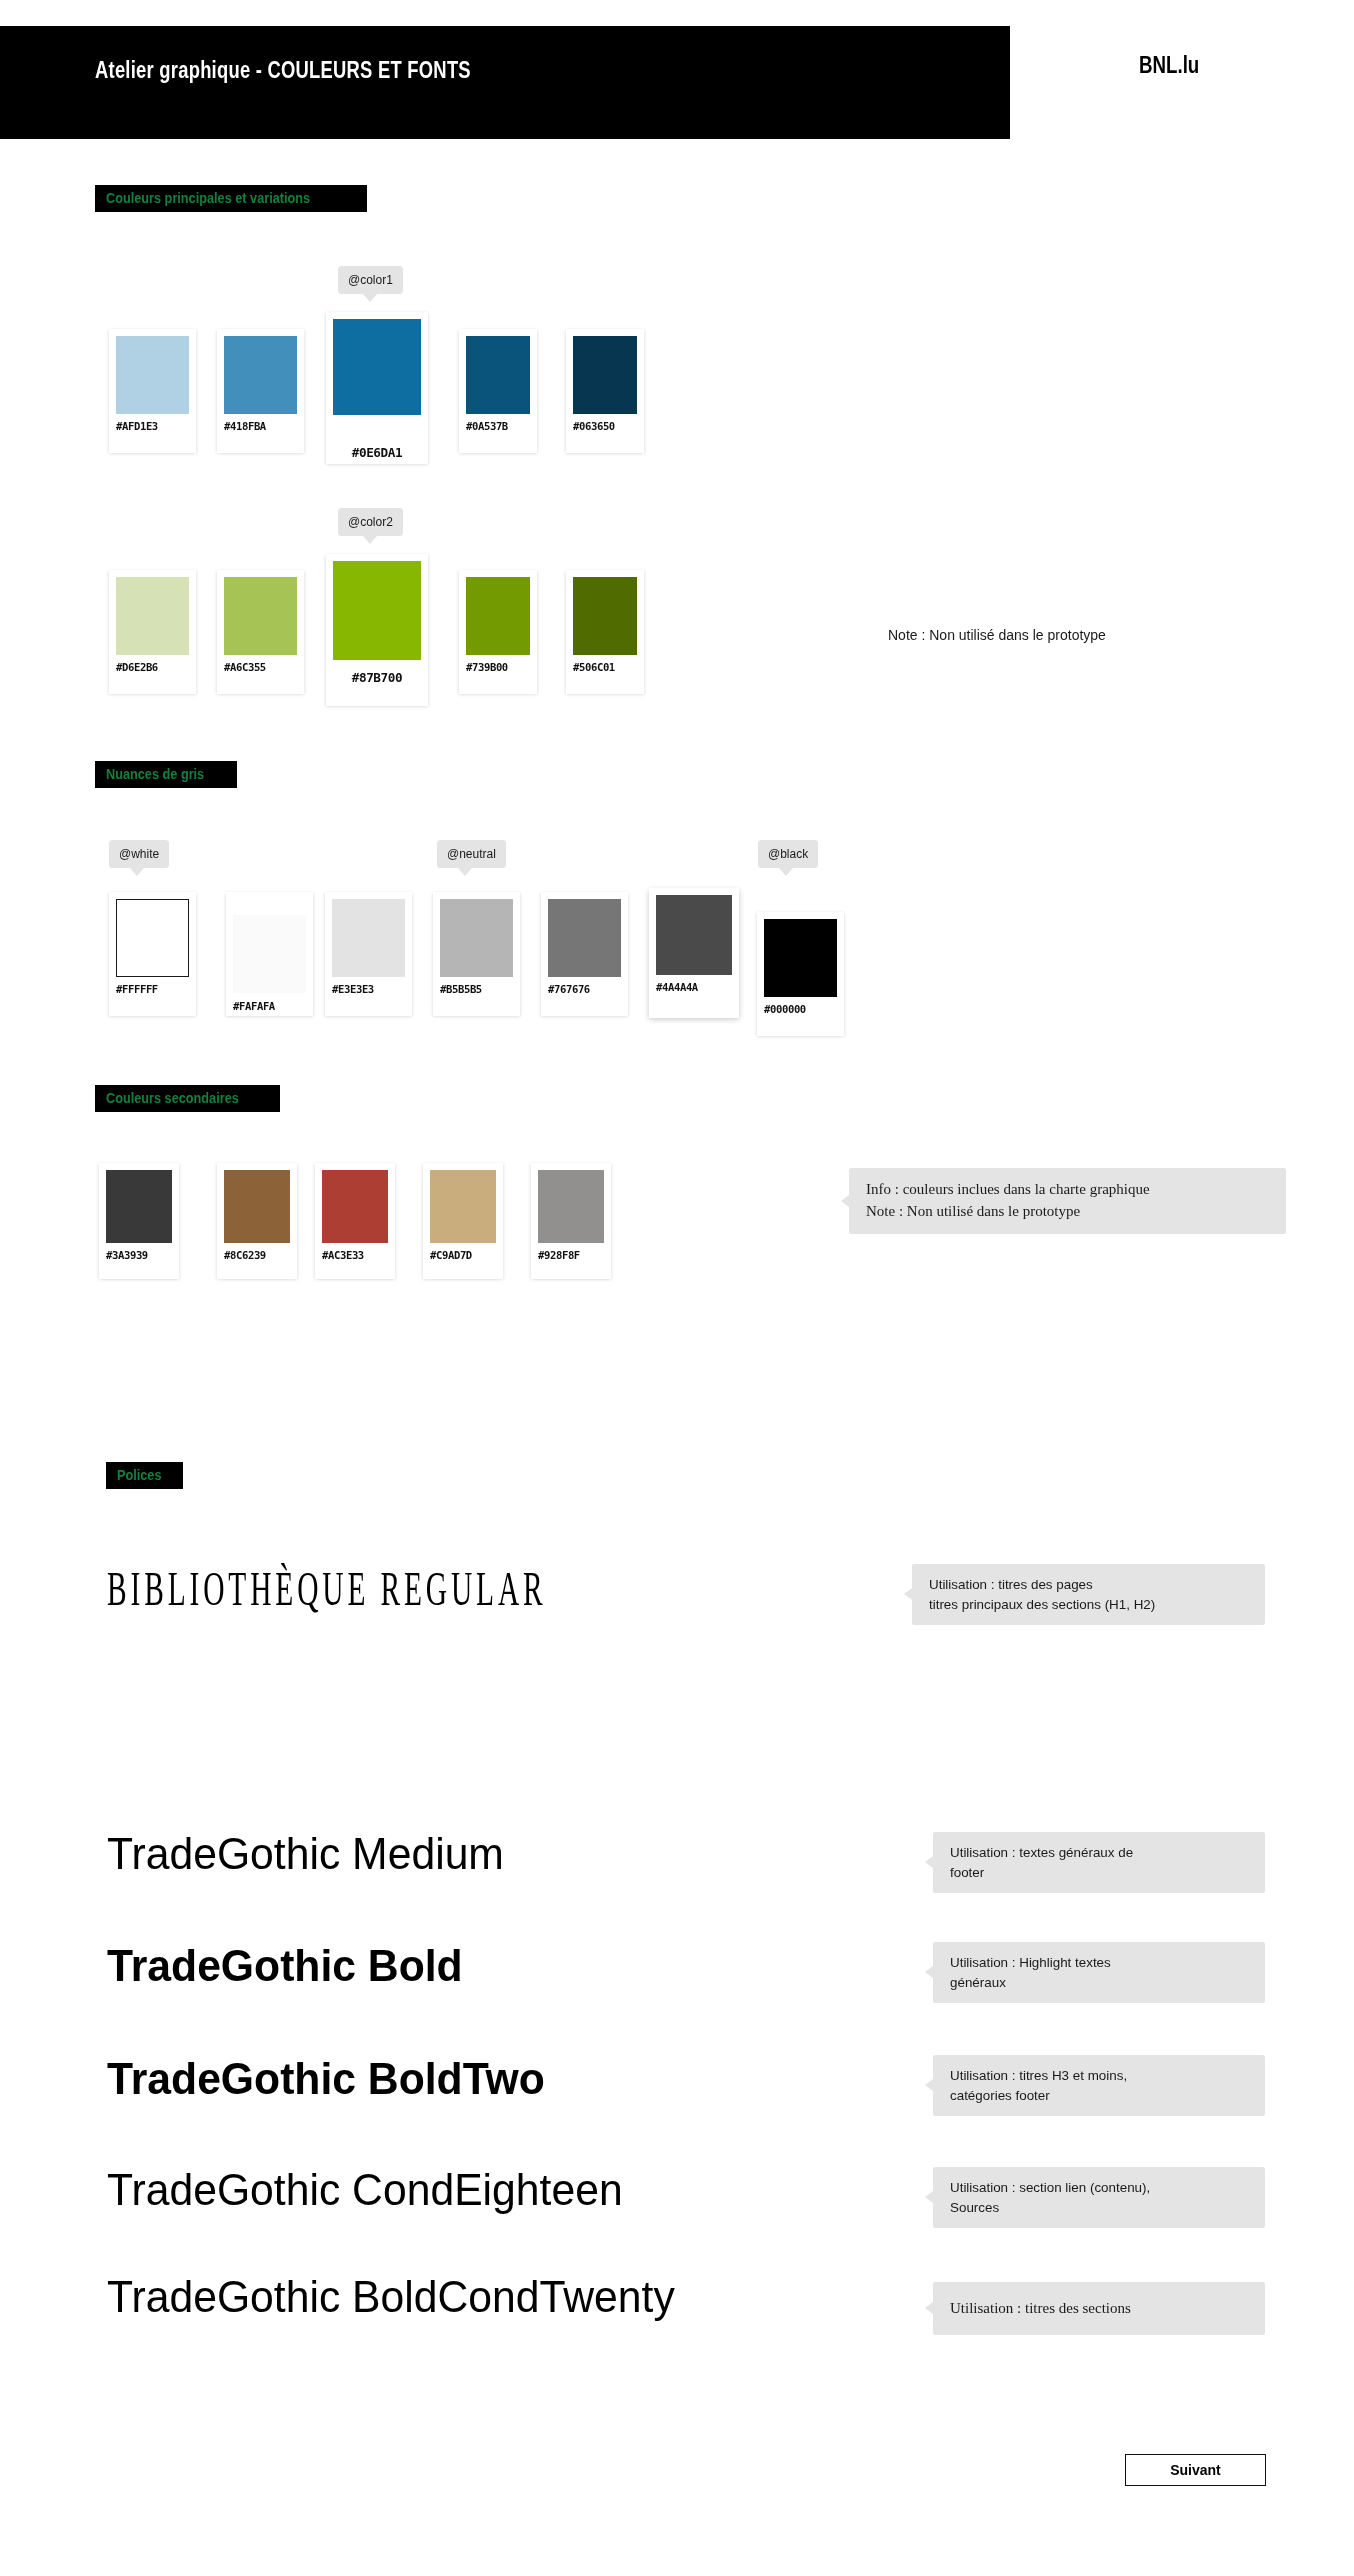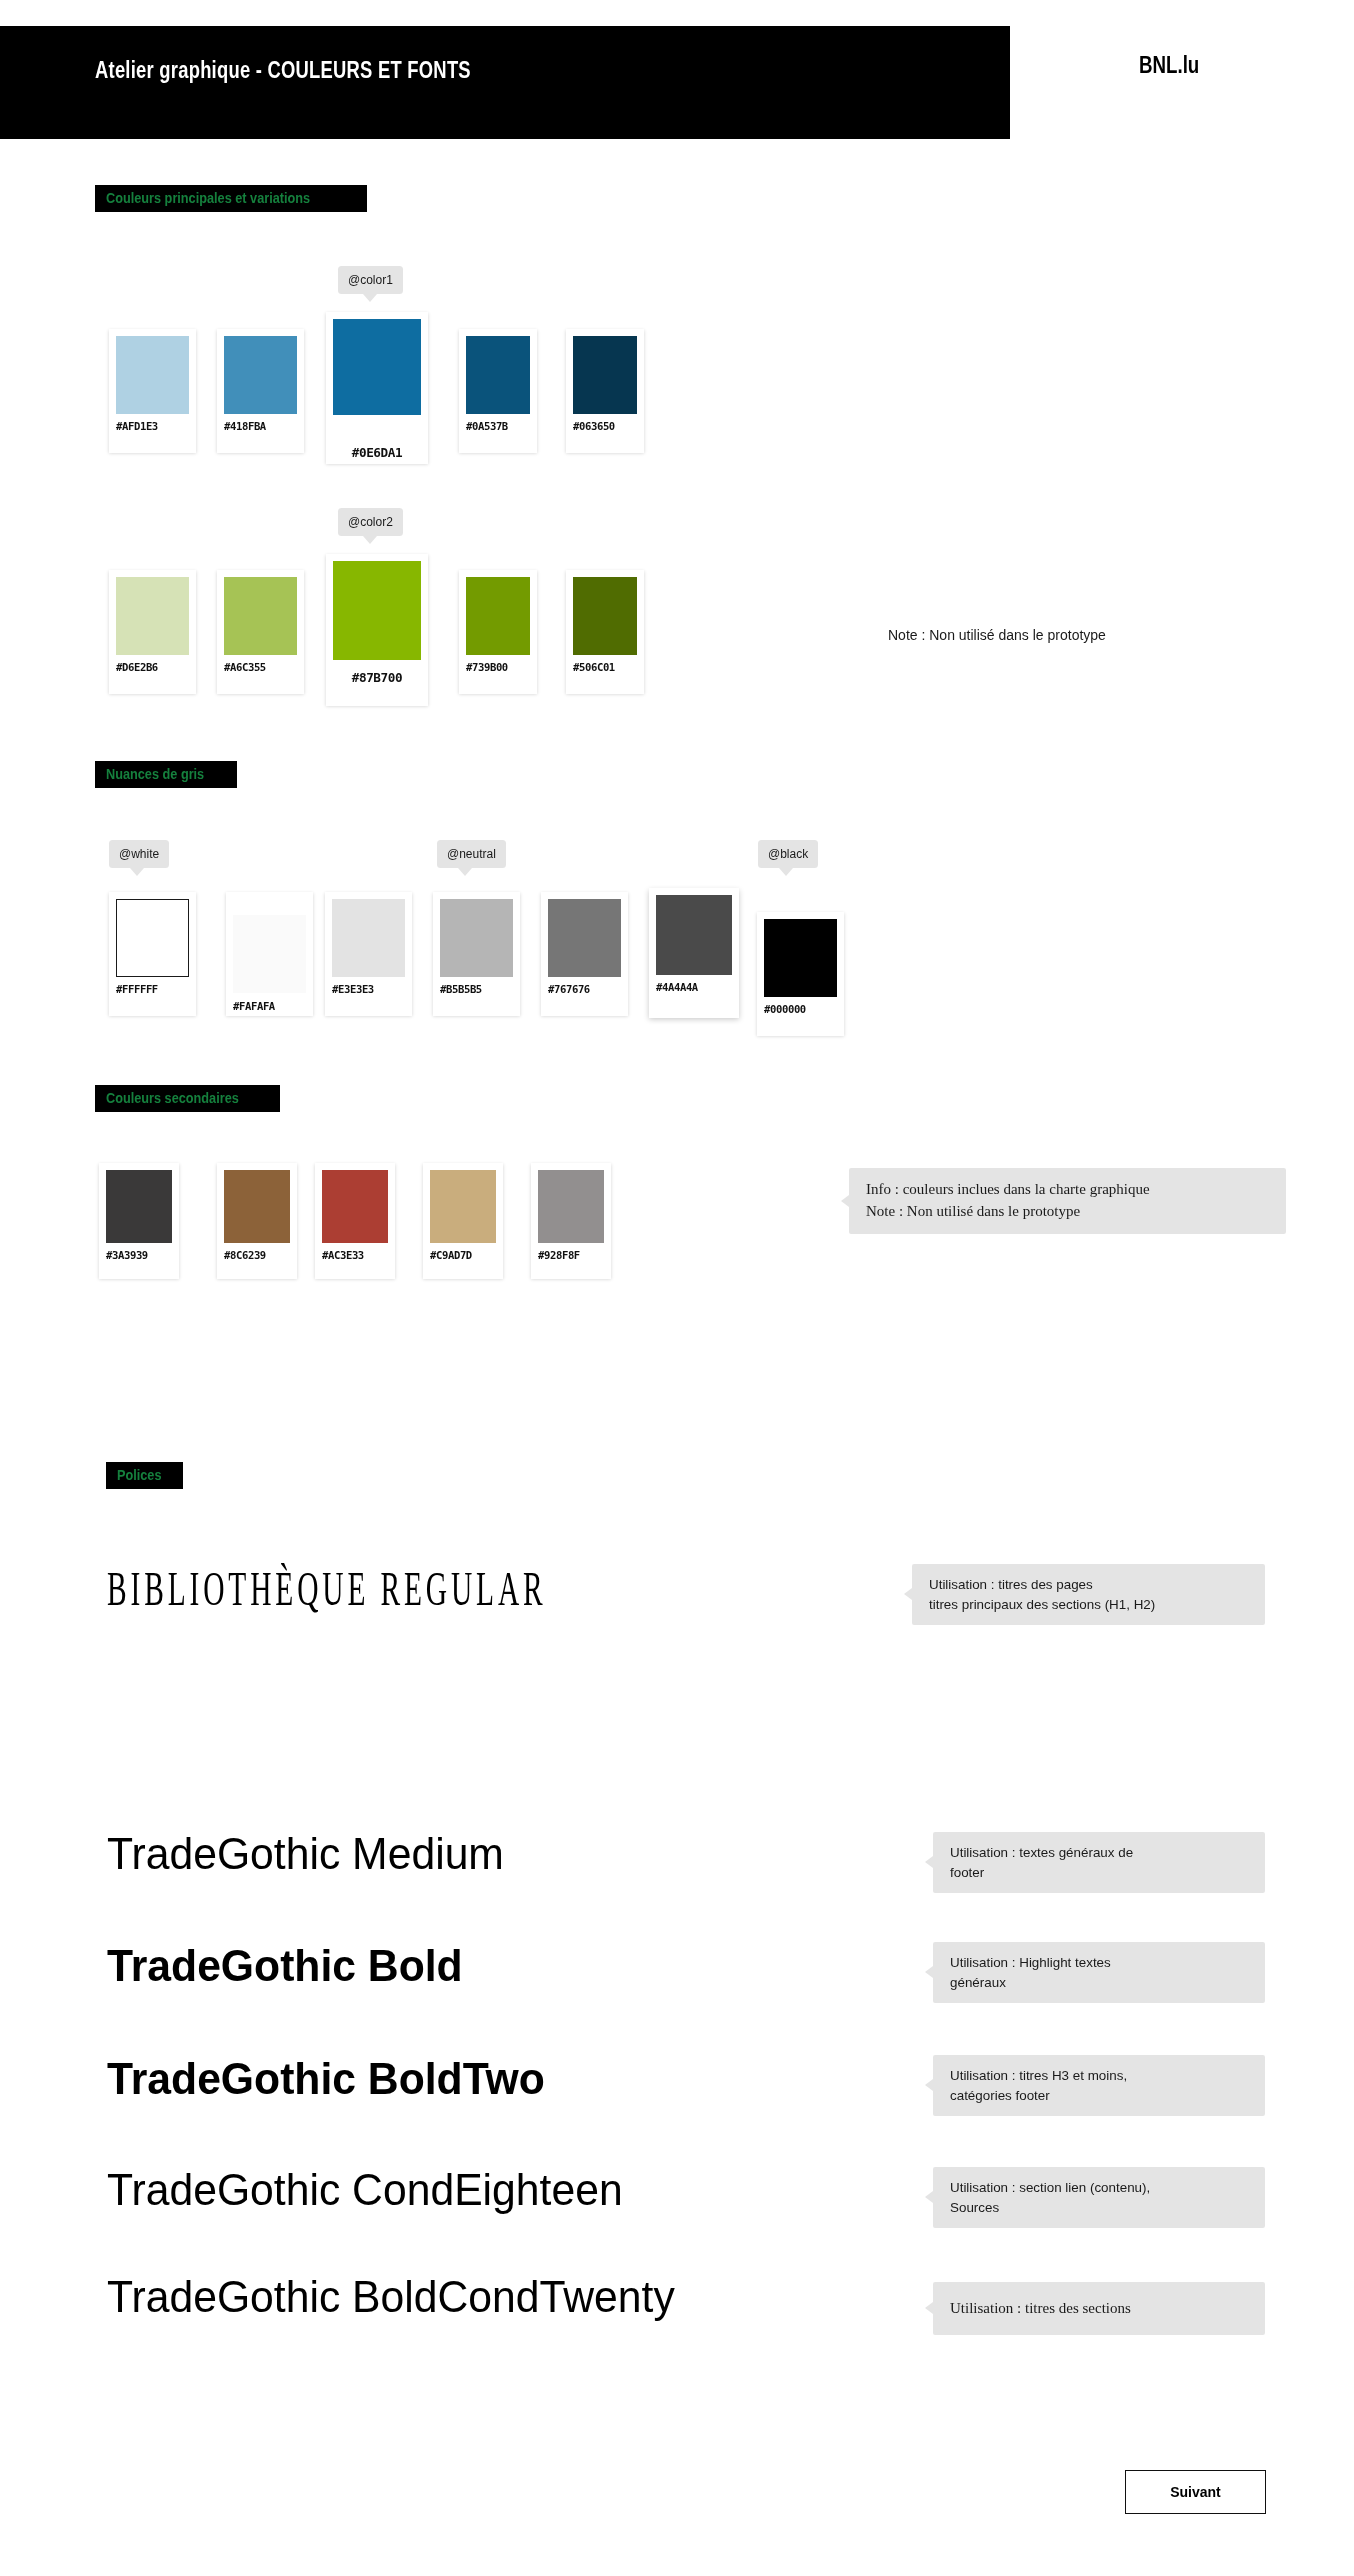--- a/index.html
+++ b/index.html
@@ -327,16 +327,16 @@
 <div class="note-bubble" style="left:933px; top:2167px; width:332px;">
   <div>Utilisation : section lien (contenu),</div>
   <div>Sources</div>
 </div>
 
 <div class="specimen spec-tg" style="left:107px; top:2275px;">TradeGothic BoldCondTwenty</div>
 <div class="note-bubble narrowfont" style="left:933px; top:2282px; width:332px; padding-top:15.5px; padding-bottom:15.5px;">
   <div>Utilisation : titres des sections</div>
 </div>
 
-<div class="next-btn" style="left:1125px; top:2454px; width:141px; height:44px;margin-top:16px;">
+<div class="next-btn" style="left:1125px; top:2454px; width:141px; height:32px;">
   <span>Suivant</span>
 </div>
 
 
 </body></html>

